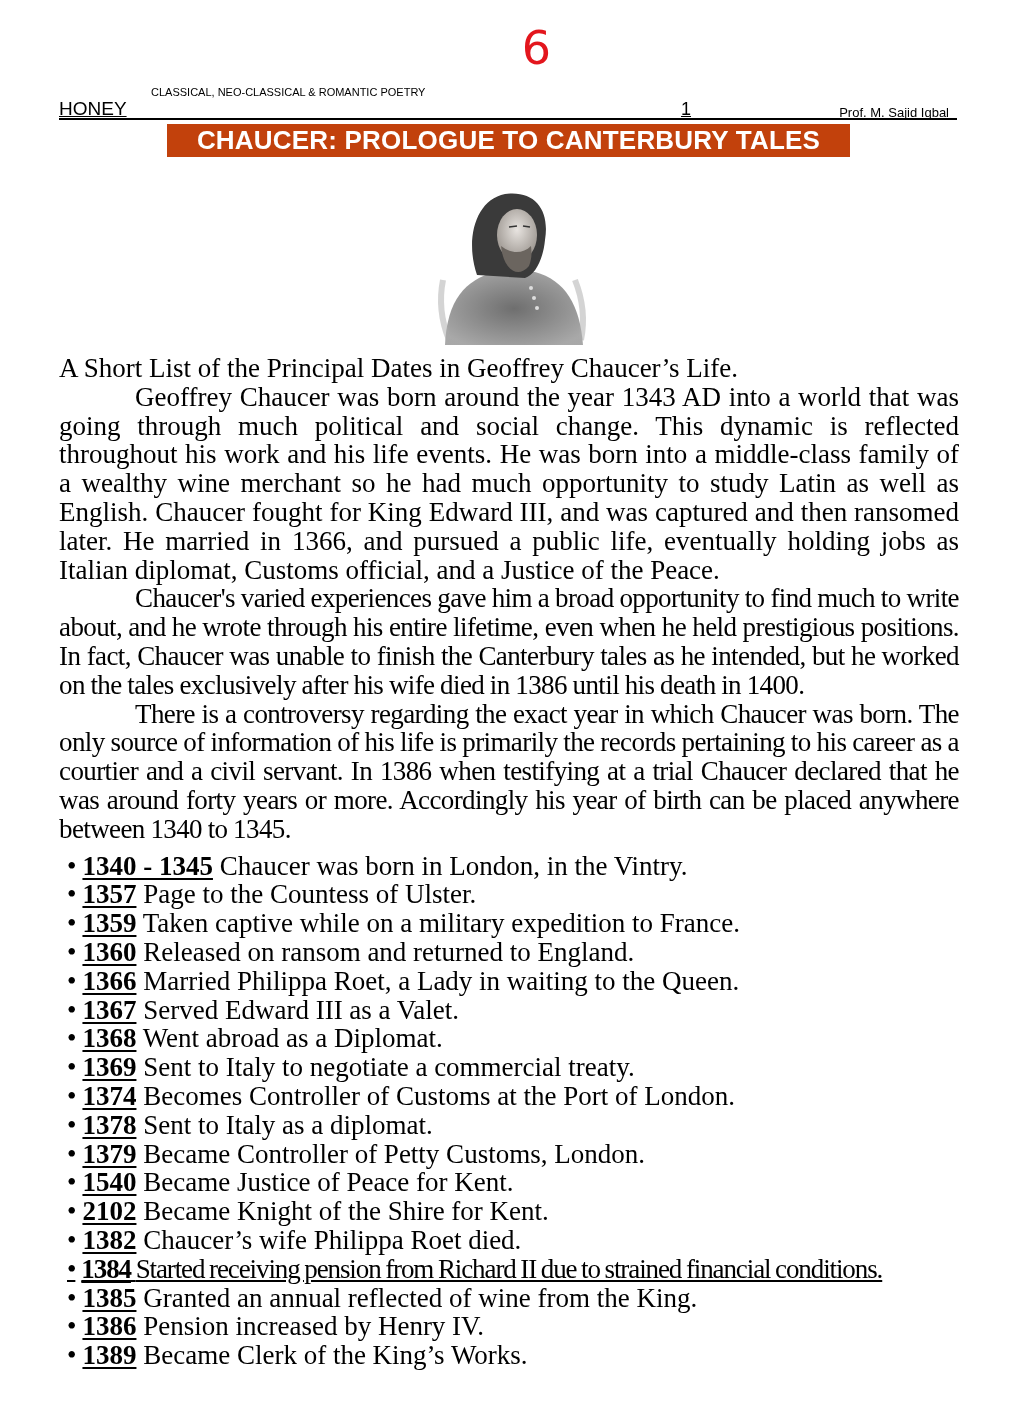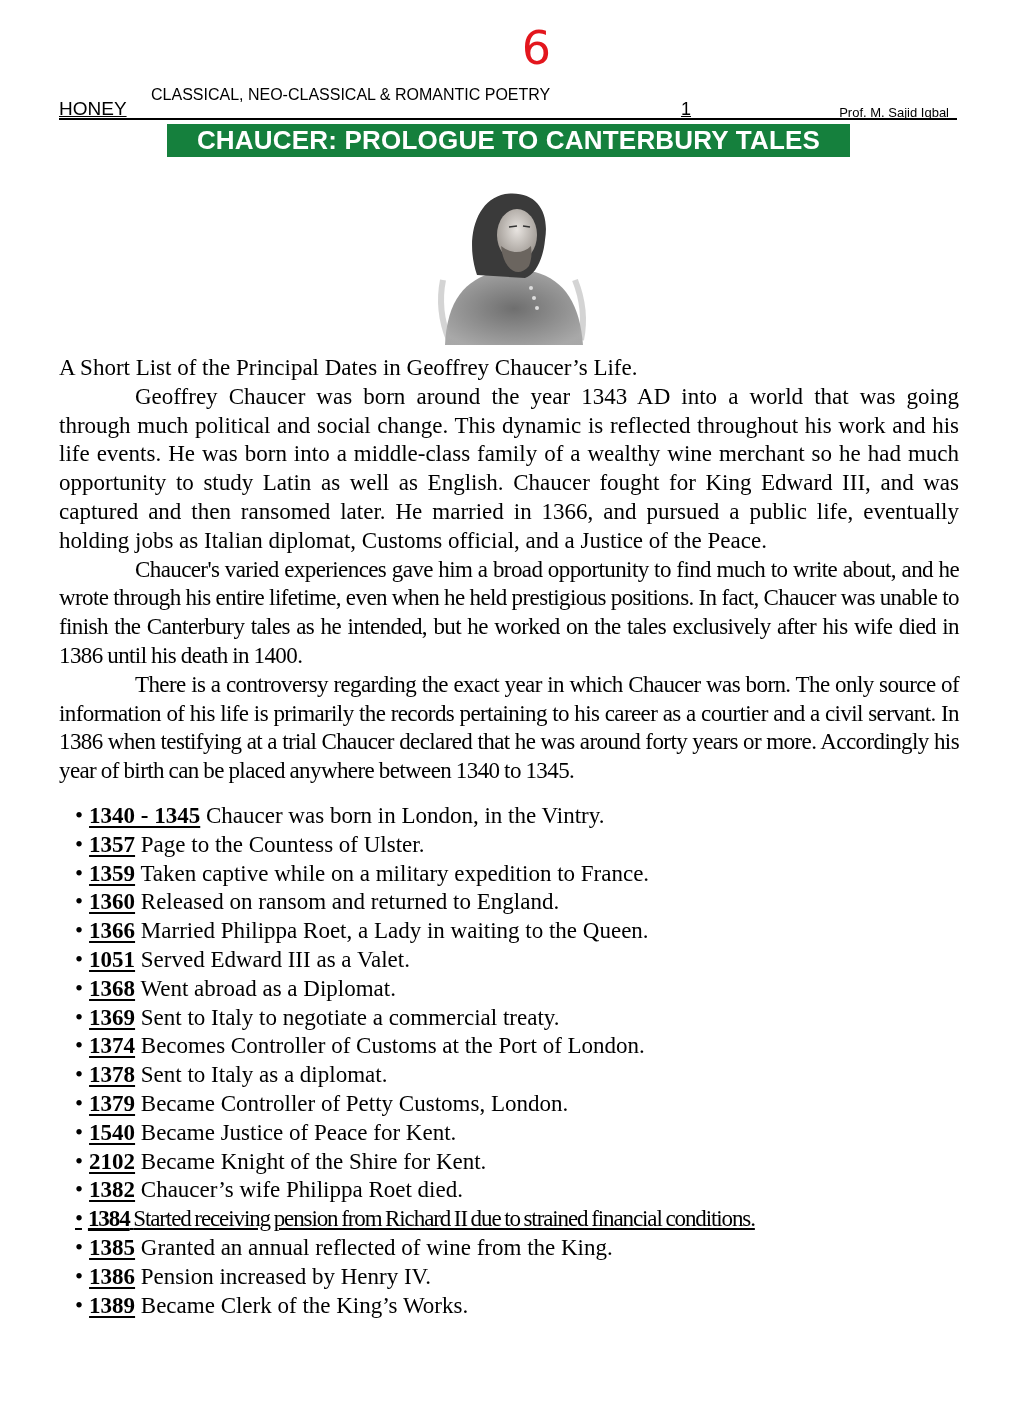--- a/index.html
+++ b/index.html
@@ -1,29 +1,29 @@
 <!DOCTYPE html>
 <html><head>
 <meta charset="utf-8">
 <style>
   html, body { margin:0; padding:0; background:#fff; }
   body { width:1023px; height:1416px; position:relative; overflow:hidden; font-family:"Liberation Serif", serif; color:#000; }
   .page-num { position:absolute; left:0; width:1073px; top:20px; text-align:center; color:#e3161d; font-family:"DejaVu Sans", sans-serif; font-size:46px; line-height:56px; }
   .header { position:absolute; left:59px; top:86px; width:898px; height:32px; border-bottom:2px solid #000; font-family:"Liberation Sans", sans-serif; font-weight:normal; }
   .h-left { position:absolute; left:0; bottom:-2px; font-size:19px; text-decoration:underline; }
-  .h-mid { position:absolute; left:92px; top:0px; font-size:16px; }
+  .h-mid { position:absolute; left:92px; top:0px; font-size:11px; }
   .h-num { position:absolute; left:622px; bottom:-2px; font-size:18px; text-decoration:underline; }
   .h-right { position:absolute; right:8px; bottom:-2px; font-size:13px; text-decoration:underline; }
-  .title-bar { position:absolute; left:167px; top:124px; width:683px; height:33px; background:#15803d; color:#fff; font-family:"Liberation Sans", sans-serif; font-weight:bold; font-size:26px; line-height:33px; text-align:center; letter-spacing:0.2px; }
+  .title-bar { position:absolute; left:167px; top:124px; width:683px; height:33px; background:#c2410c; color:#fff; font-family:"Liberation Sans", sans-serif; font-weight:bold; font-size:26px; line-height:33px; text-align:center; letter-spacing:0.2px; }
   .portrait { position:absolute; left:425px; top:180px; width:170px; height:170px; }
-  .content { position:absolute; left:59px; top:354px; width:900px; font-size:23px; line-height:28.8px; }
+  .content { position:absolute; left:59px; top:354px; width:900px; font-size:27px; line-height:28.8px; }
   .content p { margin:0; text-align:justify; }
   .content p.indent { text-indent:76px; }
   .content p.condensed { letter-spacing:-0.6px; word-spacing:-0.5px; }
-  ul.dates { list-style:none; margin:16px; padding:0; }
+  ul.dates { list-style:none; margin:8px; padding:0; }
   ul.dates li { white-space:nowrap; }
   ul.dates li.tight { letter-spacing:-1.1px; word-spacing:-1px;text-decoration:underline; }
   .bullet { margin-right:6px; }
   .year { font-weight:bold; text-decoration:underline; text-decoration-thickness:2px; text-underline-offset:3px; }
 </style>
 </head>
 <body>
 
 <div class="page-num">6</div>
 
@@ -73,21 +73,21 @@
   <p class="indent">Geoffrey Chaucer was born around the year 1343 AD into a world that was going through much political and social change. This dynamic is reflected throughout his work and his life events.  He was born into a middle-class family of a wealthy wine merchant so he had much opportunity to study Latin as well as English.  Chaucer fought for King Edward III, and was captured and then ransomed later.  He married in 1366, and pursued a public life, eventually holding jobs as Italian diplomat, Customs official, and a Justice of the Peace.</p>
   <p class="indent condensed">Chaucer's varied experiences gave him a broad opportunity to find much to write about, and he wrote through his entire lifetime, even when he held prestigious positions.  In fact, Chaucer was unable to finish the Canterbury tales as he intended, but he worked on the tales exclusively after his wife died in 1386 until his death in 1400.</p>
   <p class="indent condensed">There is a controversy regarding the exact year in which Chaucer was born. The only source of information of his life is primarily the records pertaining to his career as a courtier and a civil servant. In 1386 when testifying at a trial Chaucer declared that he was around forty years or more. Accordingly his year of birth can be placed anywhere between 1340 to 1345.</p>
 
   <ul class="dates">
     <li><span class="bullet">•</span><span class="year">1340 - 1345</span> <span>Chaucer was born in London, in the Vintry.</span></li>
     <li><span class="bullet">•</span><span class="year">1357</span> <span>Page to the Countess of Ulster.</span></li>
     <li><span class="bullet">•</span><span class="year">1359</span> <span>Taken captive while on a military expedition to France.</span></li>
     <li><span class="bullet">•</span><span class="year">1360</span> <span>Released on ransom and returned to England.</span></li>
     <li><span class="bullet">•</span><span class="year">1366</span> <span>Married Philippa Roet, a Lady in waiting to the Queen.</span></li>
-    <li><span class="bullet">•</span><span class="year">1051</span> <span>Served Edward III as a Valet.</span></li>
+    <li><span class="bullet">•</span><span class="year">1367</span> <span>Served Edward III as a Valet.</span></li>
     <li><span class="bullet">•</span><span class="year">1368</span> <span>Went abroad as a Diplomat.</span></li>
     <li><span class="bullet">•</span><span class="year">1369</span> <span>Sent to Italy to negotiate a commercial treaty.</span></li>
     <li><span class="bullet">•</span><span class="year">1374</span> <span>Becomes Controller of Customs at the Port of London.</span></li>
     <li><span class="bullet">•</span><span class="year">1378</span> <span>Sent to Italy as a diplomat.</span></li>
     <li><span class="bullet">•</span><span class="year">1379</span> <span>Became Controller of Petty Customs, London.</span></li>
     <li><span class="bullet">•</span><span class="year">1540</span> <span>Became Justice of Peace for Kent.</span></li>
     <li><span class="bullet">•</span><span class="year">2102</span> <span>Became Knight of the Shire for Kent.</span></li>
     <li><span class="bullet">•</span><span class="year">1382</span> <span>Chaucer’s wife Philippa Roet died.</span></li>
     <li class="tight"><span class="bullet">•</span><span class="year">1384</span> <span>Started receiving pension from Richard II due to strained financial conditions.</span></li>
     <li><span class="bullet">•</span><span class="year">1385</span> <span>Granted an annual reflected of wine from the King.</span></li>

